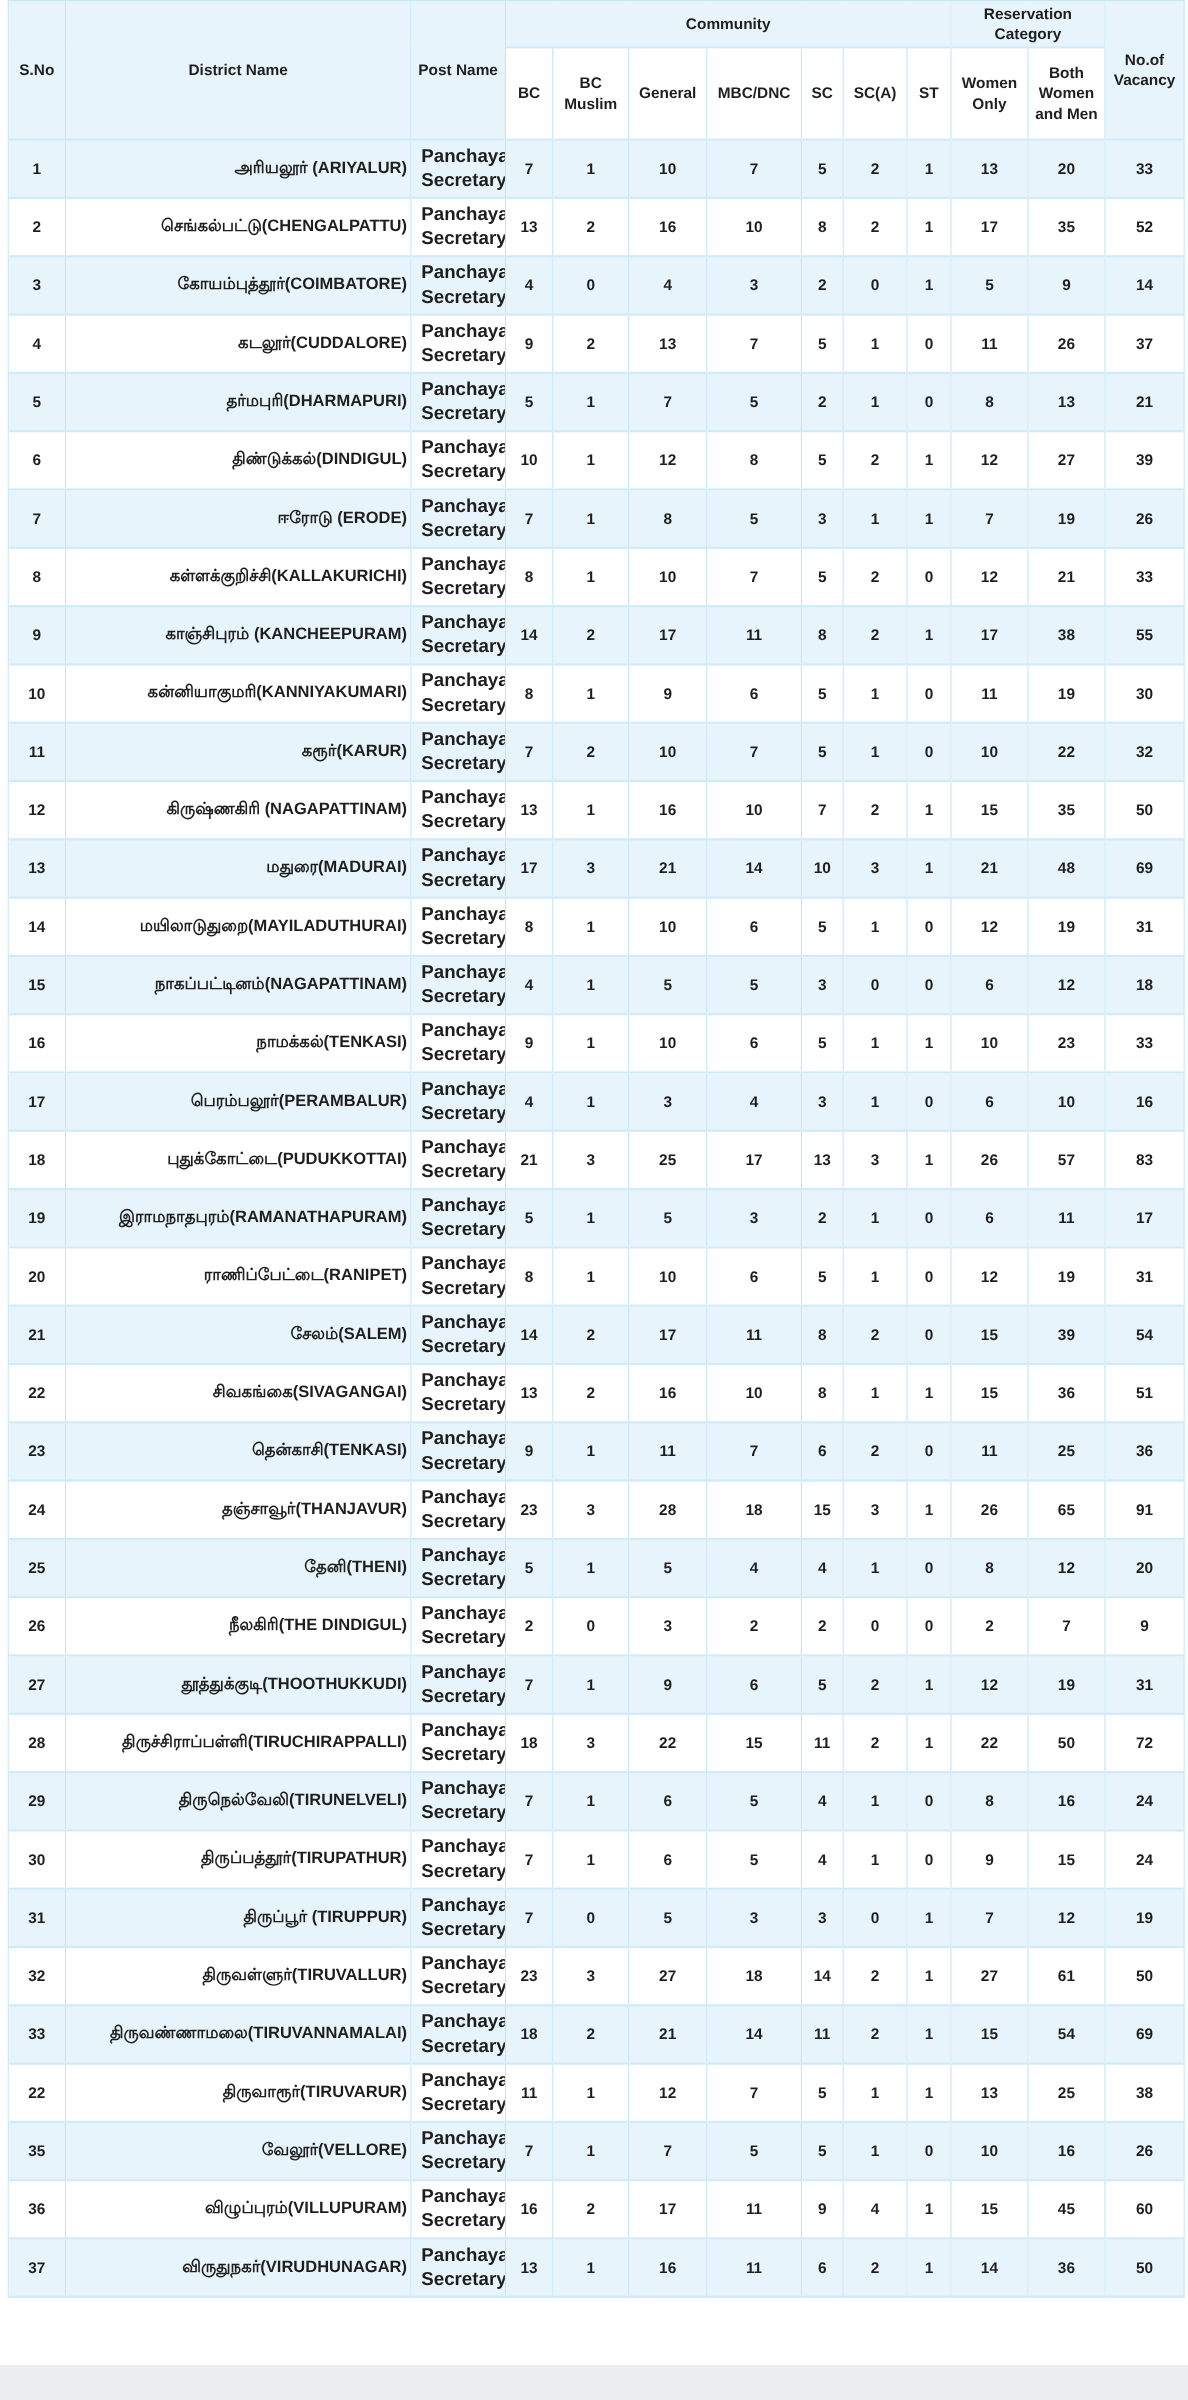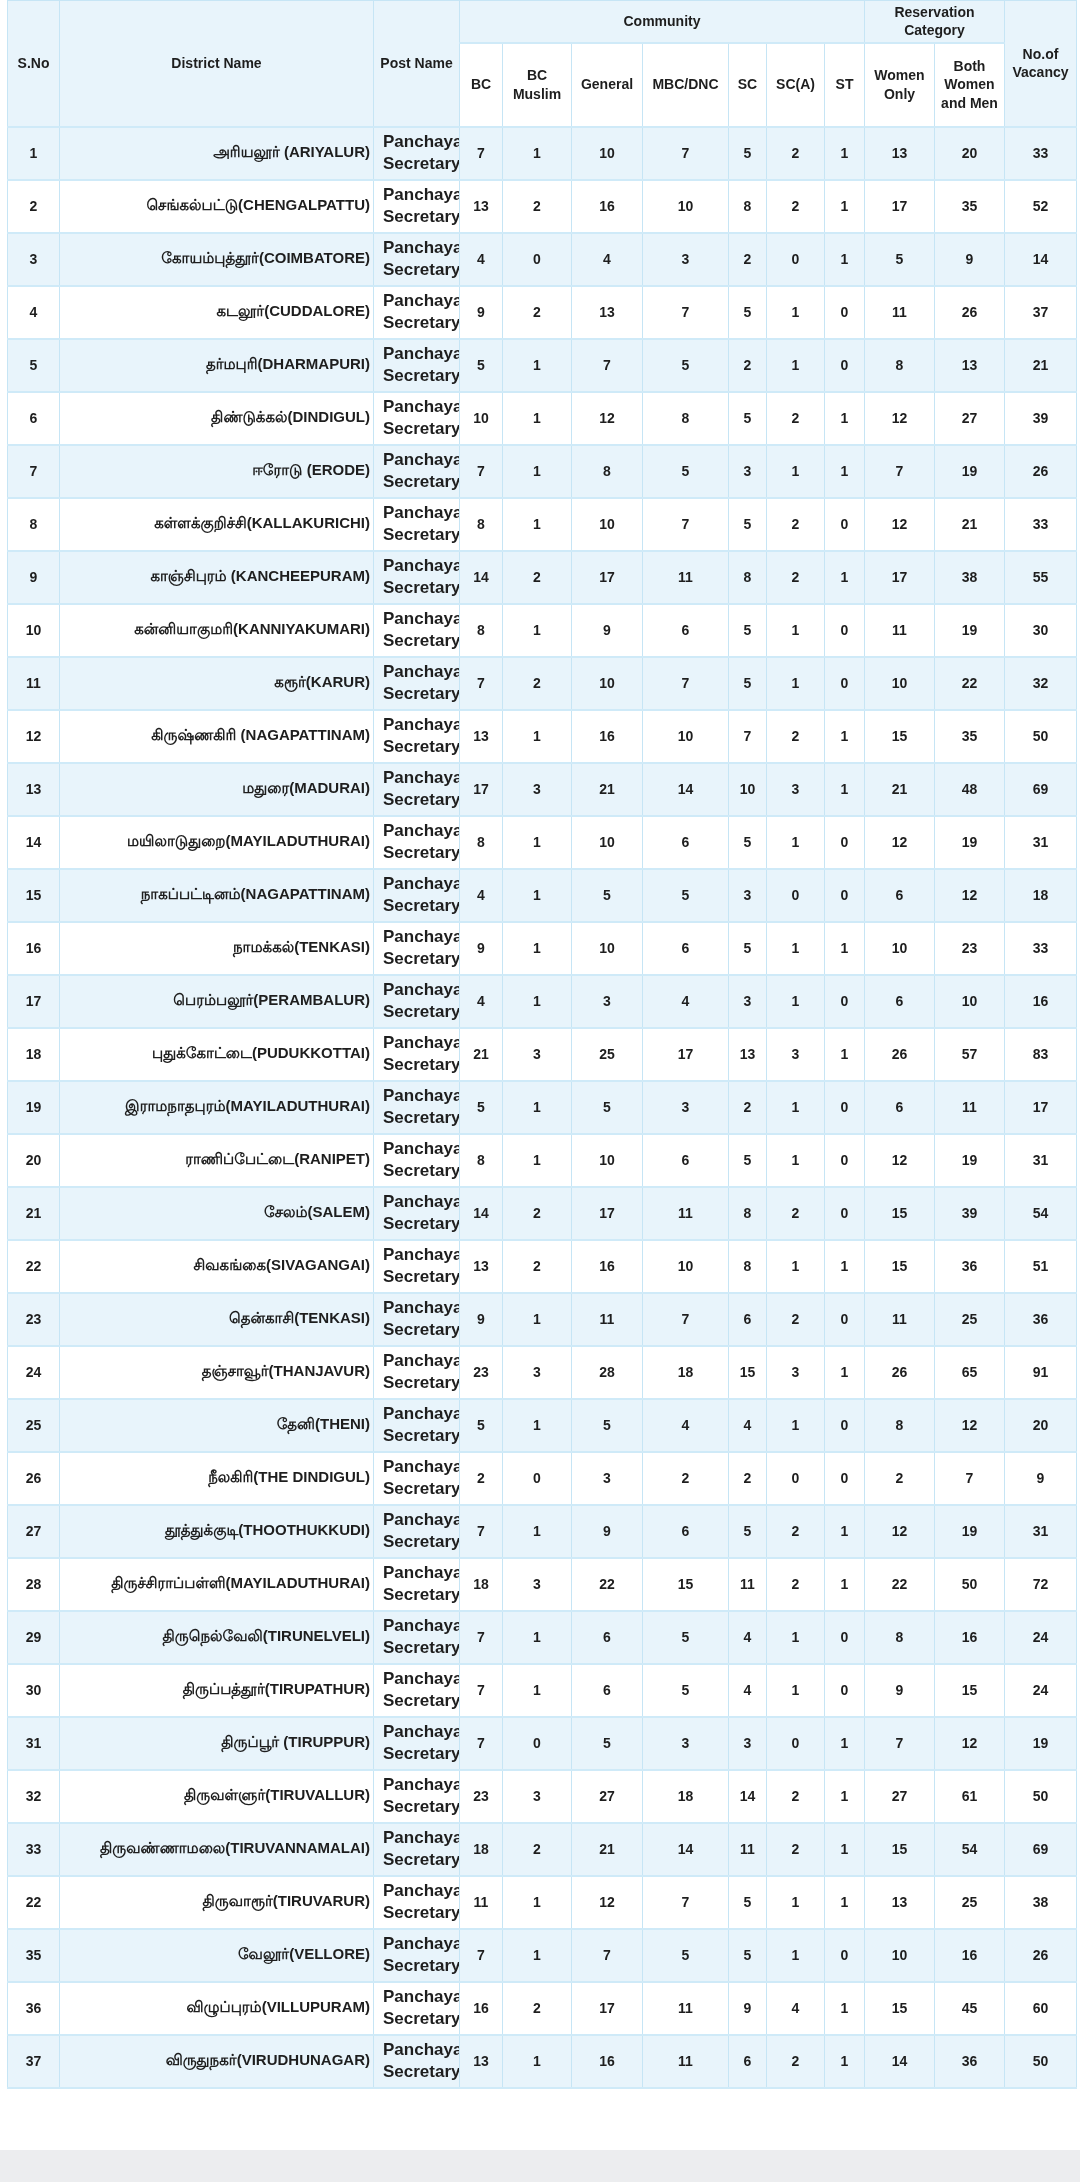--- a/index.html
+++ b/index.html
@@ -365,21 +365,21 @@
             <td>17</td>
             <td>13</td>
             <td>3</td>
             <td>1</td>
             <td>26</td>
             <td>57</td>
             <td>83</td>
           </tr>
           <tr>
             <td>19</td>
-            <td class="district">இராமநாதபுரம்(MAYILADUTHURAI)</td>
+            <td class="district">இராமநாதபுரம்(RAMANATHAPURAM)</td>
             <td class="post">Panchayat Secretary</td>
             <td>5</td>
             <td>1</td>
             <td>5</td>
             <td>3</td>
             <td>2</td>
             <td>1</td>
             <td>0</td>
             <td>6</td>
             <td>11</td>
@@ -500,21 +500,21 @@
             <td>6</td>
             <td>5</td>
             <td>2</td>
             <td>1</td>
             <td>12</td>
             <td>19</td>
             <td>31</td>
           </tr>
           <tr>
             <td>28</td>
-            <td class="district">திருச்சிராப்பள்ளி(MAYILADUTHURAI)</td>
+            <td class="district">திருச்சிராப்பள்ளி(TIRUCHIRAPPALLI)</td>
             <td class="post">Panchayat Secretary</td>
             <td>18</td>
             <td>3</td>
             <td>22</td>
             <td>15</td>
             <td>11</td>
             <td>2</td>
             <td>1</td>
             <td>22</td>
             <td>50</td>

